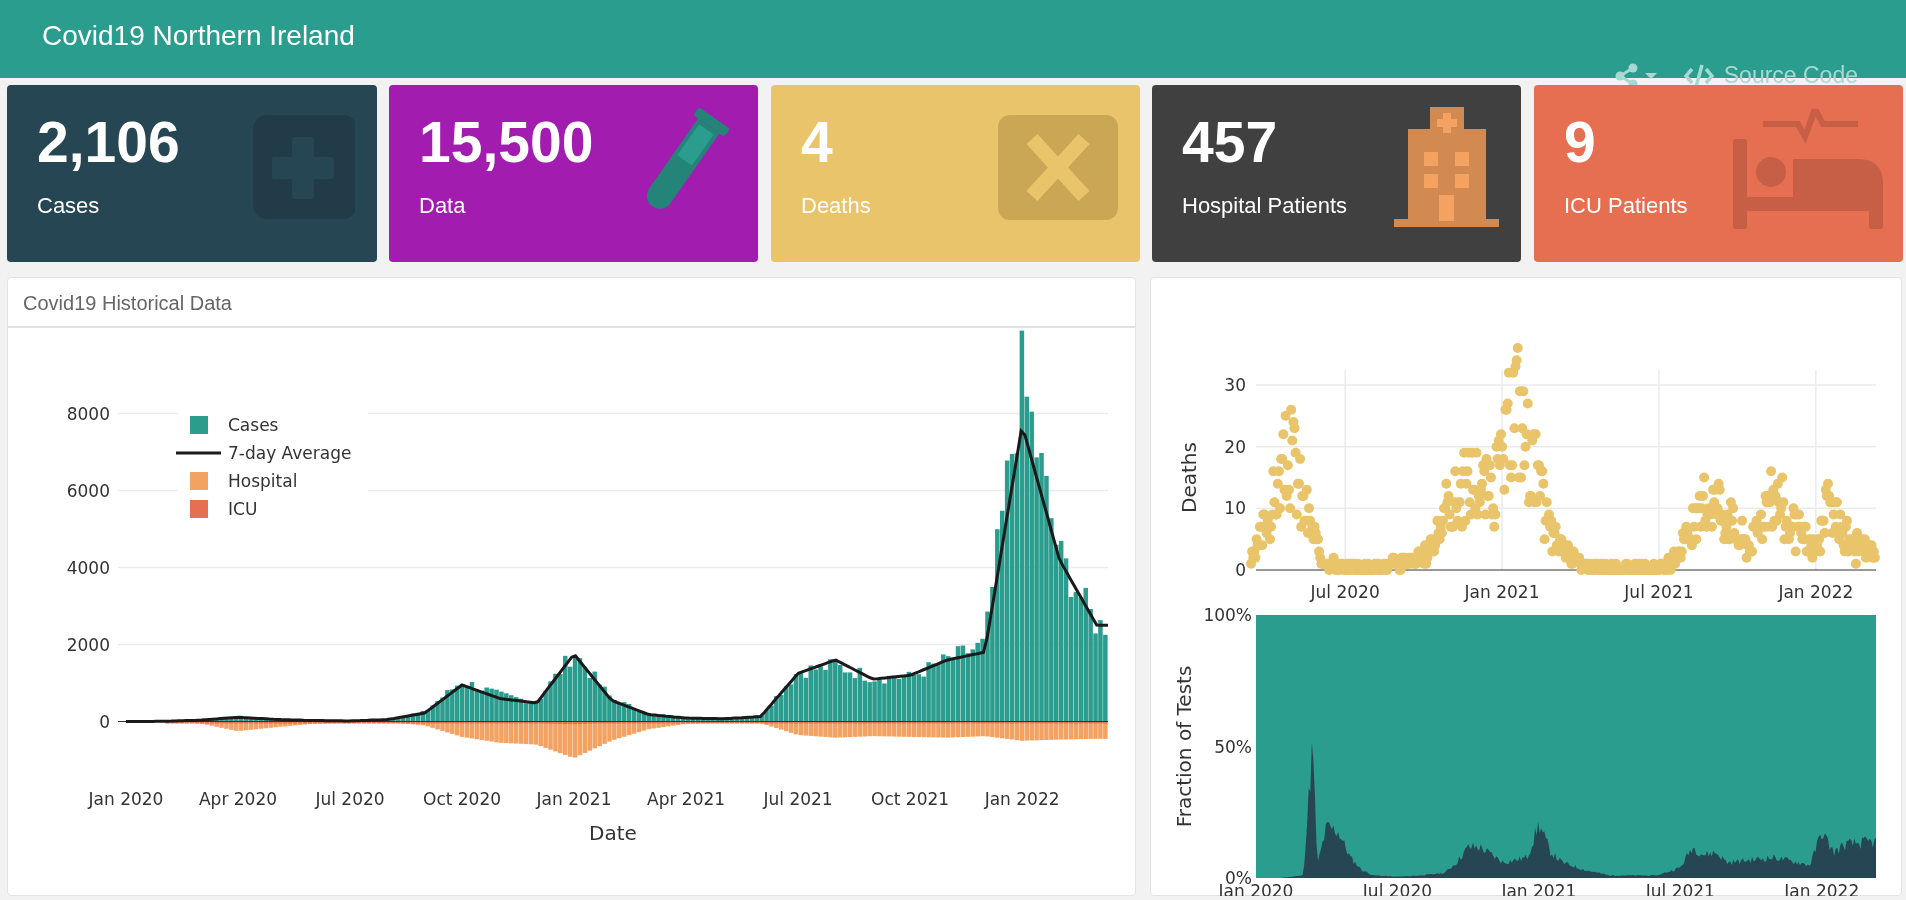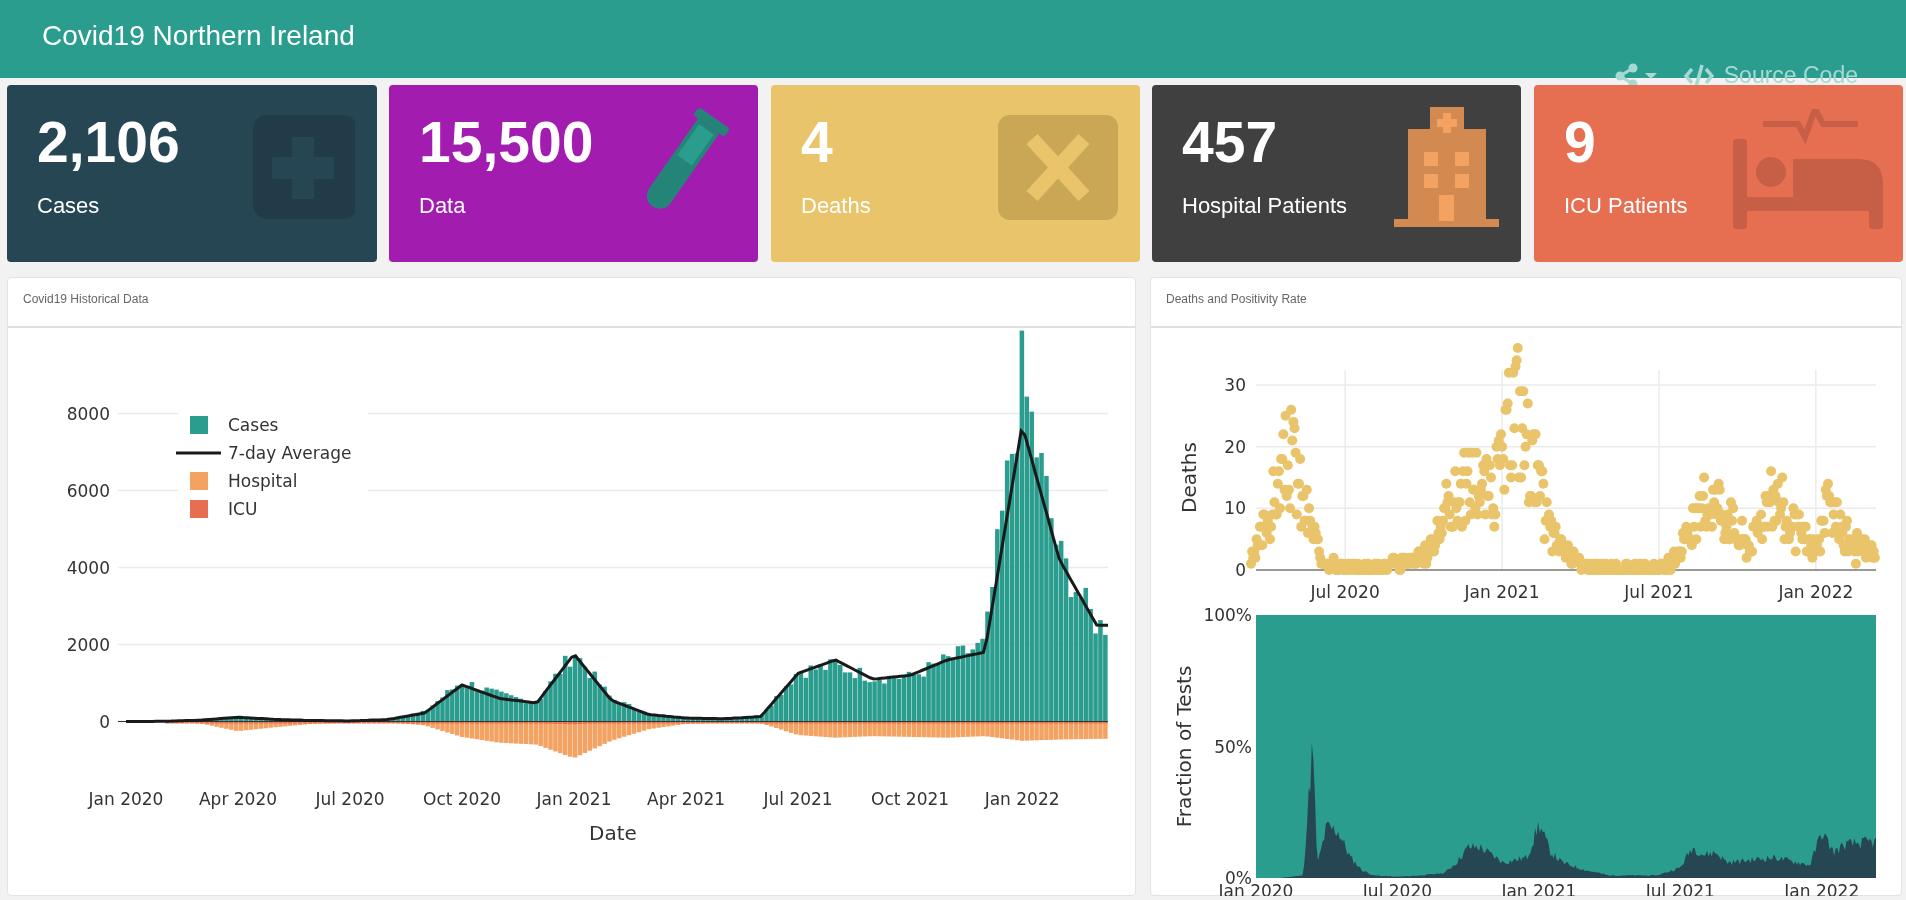--- a/index.html
+++ b/index.html
@@ -12,21 +12,21 @@
   .nav-right { position: absolute; right: 48px; top: 22px; display: flex; align-items: center; gap: 26px; color: #a6d9d2; font-size: 23px; margin-top: 40px; }
   .share { display: flex; align-items: center; gap: 4px; cursor: pointer; }
   .source { display: flex; align-items: center; gap: 10px; cursor: pointer; }
 
   .card { position: absolute; top: 85px; height: 177px; border-radius: 4px; color: #fff; overflow: hidden; }
   .card .val { position: absolute; left: 30px; top: 24px; font-size: 57px; font-weight: bold; }
   .card .lbl { position: absolute; left: 30px; top: 108px; font-size: 22px; }
   .card .ico { position: absolute; right: 22px; top: 30px; }
 
   .panel { position: absolute; top: 277px; height: 619px; background: #fff; border: 1px solid #e3e3e3; border-radius: 4px; }
-  .panel .ph { height: 50px; border-bottom: 2px solid #e0e0e0; padding: 14px 15px; font-size: 12px; color: #666; }
+  .panel .ph { height: 50px; border-bottom: 2px solid #e0e0e0; padding: 14px 15px; font-size: 20px; color: #666; }
   svg text { font-family: "DejaVu Sans", sans-serif; }
 </style>
 </head>
 <body>
 
 <div class="navbar">
   <div class="brand">Covid19 Northern Ireland</div>
   <div class="nav-right">
     <div class="share">
       <svg width="26" height="26" viewBox="0 0 26 26">
@@ -726,21 +726,20 @@
       <line x1="168" x2="213" y1="123" y2="123" stroke="#1a1a1a" stroke-width="3"></line>
       <text x="220" y="129" font-size="17" fill="#333">7-day Average</text>
       <rect x="182" y="142" width="18" height="18" fill="#f4a261"></rect>
       <text x="220" y="157" font-size="17" fill="#333">Hospital</text>
       <rect x="182" y="170" width="18" height="18" fill="#e76f51"></rect>
       <text x="220" y="185" font-size="17" fill="#333">ICU</text>
     </svg>
 </div>
 
 <div class="panel" style="left:1150px;width:752px;">
-  <div class="ph">Deaths and Positivity Rate</div>
   <svg id="deaths" width="750" height="566" style="position:absolute;left:0;top:52px">
       <line x1="194.14225941422592" x2="194.14225941422592" y1="40" y2="240" stroke="#ebebeb" stroke-width="1.5"></line>
       <line x1="351.04602510460245" x2="351.04602510460245" y1="40" y2="240" stroke="#ebebeb" stroke-width="1.5"></line>
       <line x1="507.94979079497904" x2="507.94979079497904" y1="40" y2="240" stroke="#ebebeb" stroke-width="1.5"></line>
       <line x1="664.8535564853556" x2="664.8535564853556" y1="40" y2="240" stroke="#ebebeb" stroke-width="1.5"></line>
       <text x="95" y="246" text-anchor="end" font-size="17" fill="#333">0</text>
       <line x1="105" x2="725" y1="178.33333333333334" y2="178.33333333333334" stroke="#ebebeb" stroke-width="1.5"></line>
       <text x="95" y="184.33333333333334" text-anchor="end" font-size="17" fill="#333">10</text>
       <line x1="105" x2="725" y1="116.66666666666667" y2="116.66666666666667" stroke="#ebebeb" stroke-width="1.5"></line>
       <text x="95" y="122.66666666666667" text-anchor="end" font-size="17" fill="#333">20</text>

